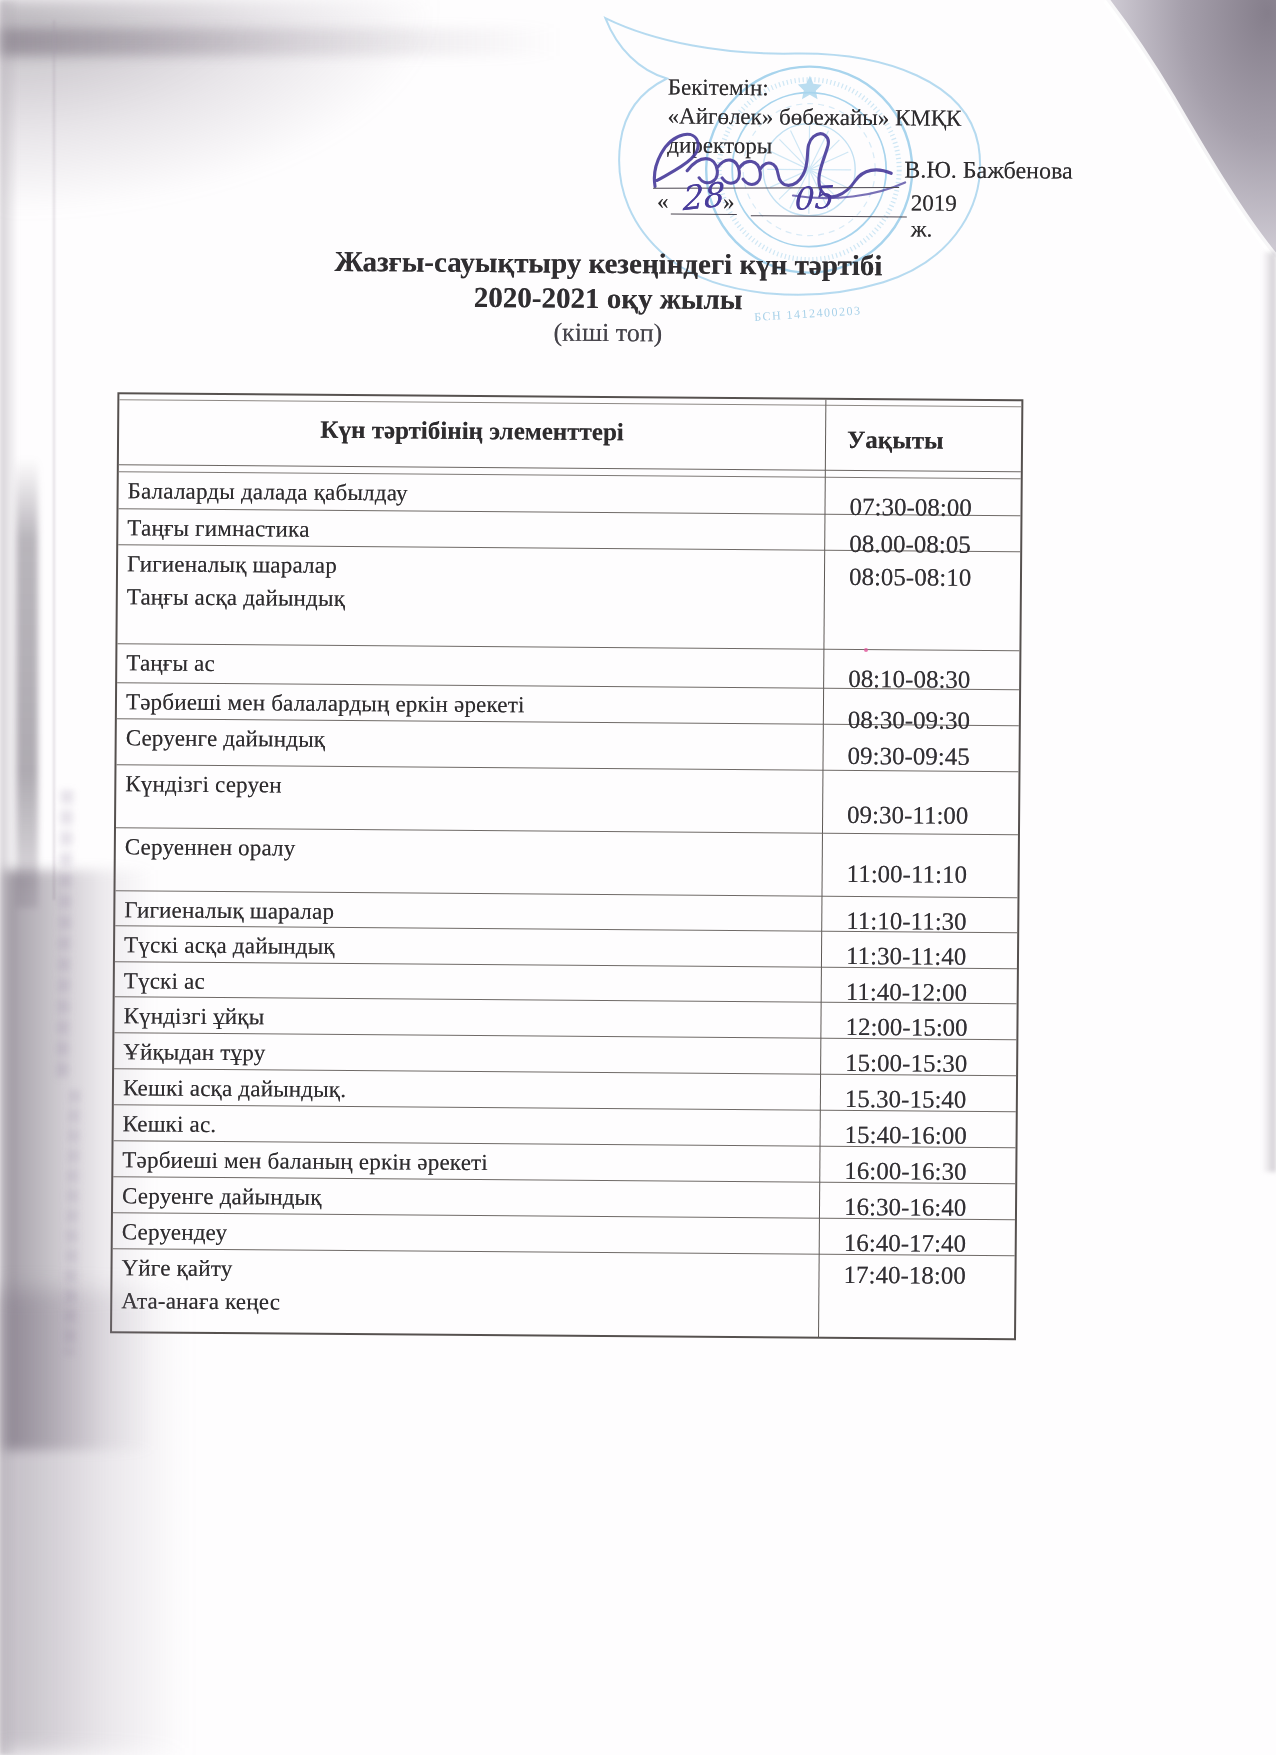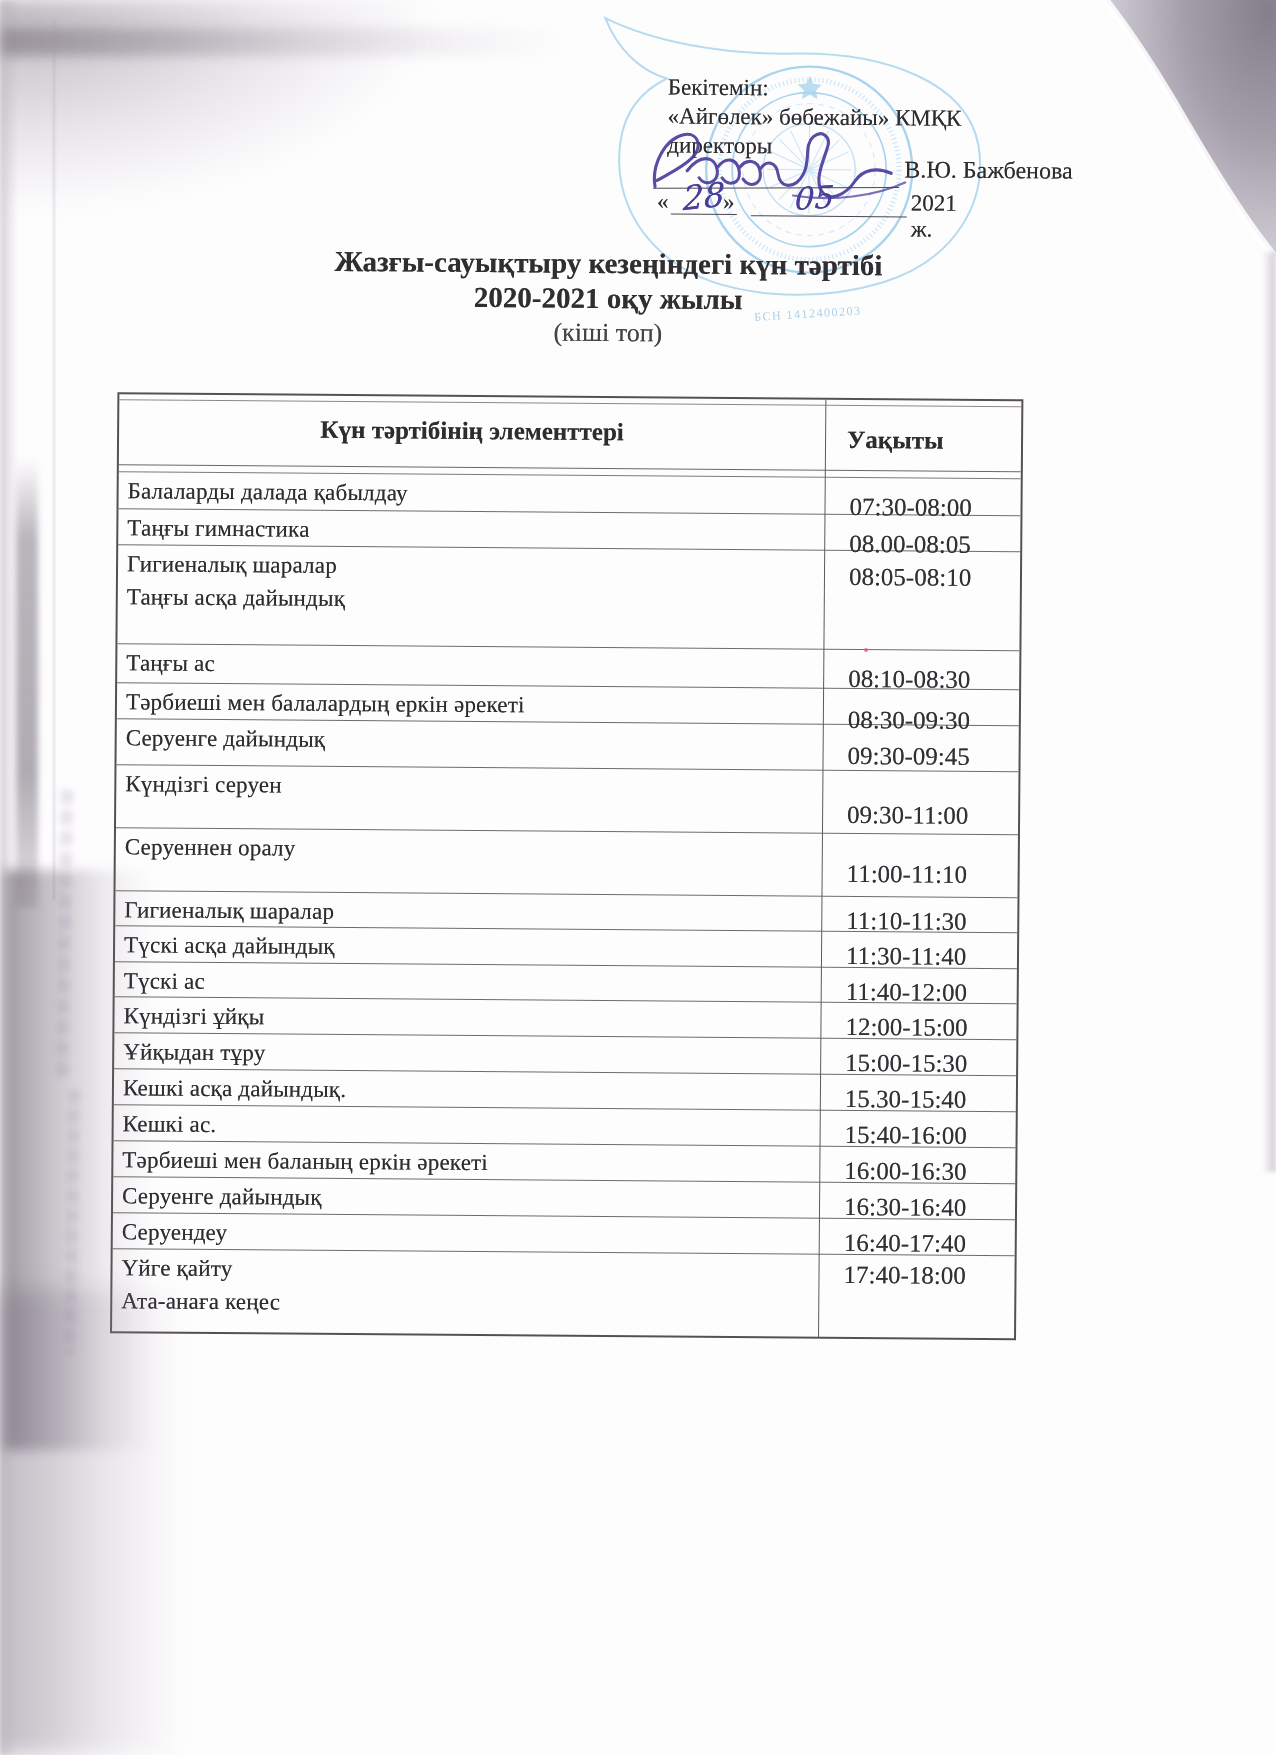--- a/index.html
+++ b/index.html
@@ -145,21 +145,21 @@
     <div class="sig-underline"></div>
     <div class="signer-name doc-text">В.Ю. Бажбенова</div>
 
     <div class="date-row doc-text">
       <span class="q-open">«</span>
       <span class="ink ink-day">28</span>
       <span class="q-close">»</span>
       <span class="date-line-1"></span>
       <span class="date-line-2"></span>
       <span class="ink ink-month">05</span>
-      <span class="date-year">2021 ж.</span>
+      <span class="date-year">2019 ж.</span>
     </div>
 
     <div class="title-block doc-text">
       <div class="title-l1">Жазғы-сауықтыру кезеңіндегі күн тәртібі</div>
       <div class="title-l2">2020-2021 оқу жылы</div>
       <div class="title-l3">(кіші топ)</div>
     </div>
 
     <div class="table doc-text">
       <div class="top-gap gap"></div>

